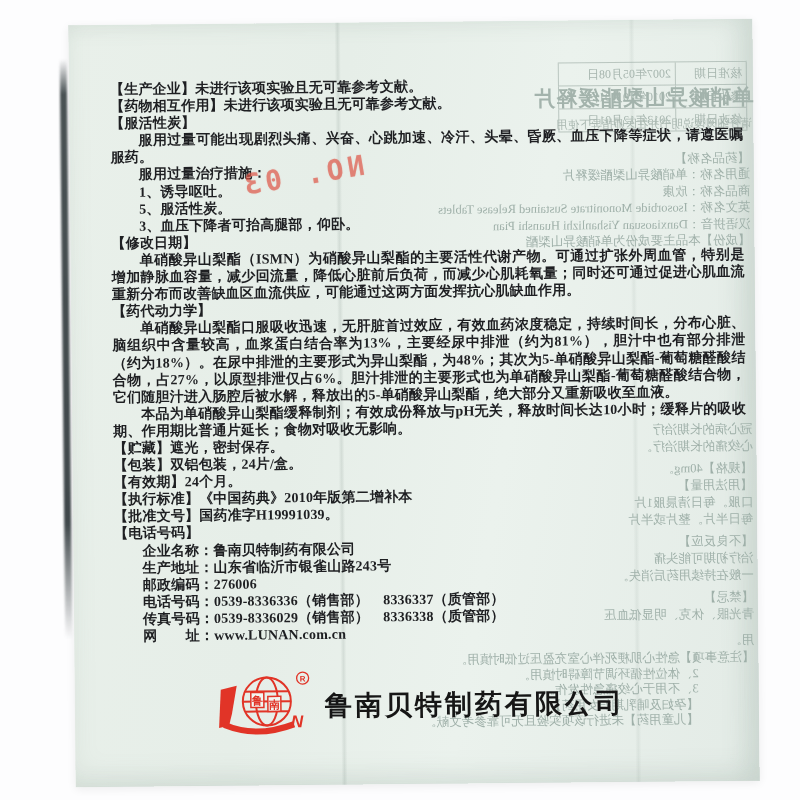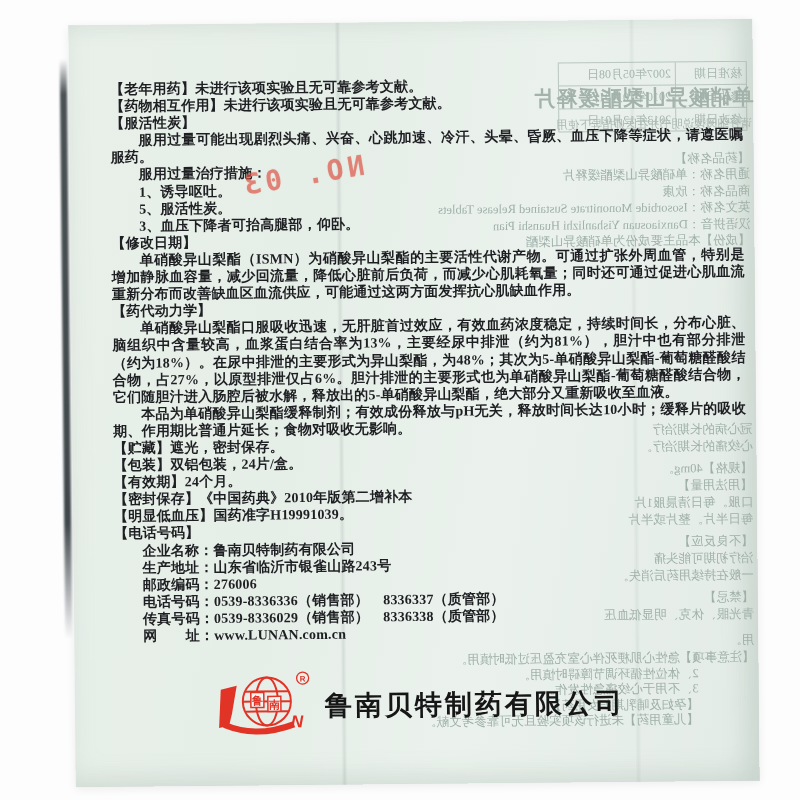--- a/index.html
+++ b/index.html
@@ -139,38 +139,38 @@
     <div>1、急性心肌梗死伴心室充盈压过低时慎用。</div>
     <div>2、体位性循环调节障碍时慎用。</div>
     <div>3、不用于心绞痛急性发作。</div>
     <div>【孕妇及哺乳期妇女用药】</div>
     <div>【儿童用药】未进行该项实验且无可靠参考文献。</div>
   </div>
 
   <div class="stamp">NO. 03</div>
 
   <div class="content">
-    <div class="ln"><span class="lb">【老年用药】</span><span>未进行该项实验且无可靠参考文献。</span></div>
+    <div class="ln"><span class="lb">【生产企业】</span><span>未进行该项实验且无可靠参考文献。</span></div>
     <div class="ln"><span class="lb">【药物相互作用】</span><span>未进行该项实验且无可靠参考文献。</span></div>
     <div class="ln"><span class="lb">【服活性炭】</span><span></span></div>
     <div class="ln ind"><span>服用过量可能出现剧烈头痛、兴奋、心跳加速、冷汗、头晕、昏厥、血压下降等症状，请遵医嘱服药。</span></div>
     <div class="ln ind"><span>服用过量治疗措施：</span></div>
     <div class="ln ind"><span>1、诱导呕吐。</span></div>
     <div class="ln ind"><span>5、服活性炭。</span></div>
     <div class="ln ind"><span>3、血压下降者可抬高腿部，仰卧。</span></div>
     <div class="ln"><span class="lb">【修改日期】</span><span></span></div>
     <div class="ln ind"><span>单硝酸异山梨酯（ISMN）为硝酸异山梨酯的主要活性代谢产物。可通过扩张外周血管，特别是增加静脉血容量，减少回流量，降低心脏前后负荷，而减少心肌耗氧量；同时还可通过促进心肌血流重新分布而改善缺血区血流供应，可能通过这两方面发挥抗心肌缺血作用。</span></div>
     <div class="ln"><span class="lb">【药代动力学】</span><span></span></div>
     <div class="ln ind"><span>单硝酸异山梨酯口服吸收迅速，无肝脏首过效应，有效血药浓度稳定，持续时间长，分布心脏、脑组织中含量较高，血浆蛋白结合率为13%，主要经尿中排泄（约为81%），胆汁中也有部分排泄（约为18%）。在尿中排泄的主要形式为异山梨酯，为48%；其次为5-单硝酸异山梨酯-葡萄糖醛酸结合物，占27%，以原型排泄仅占6%。胆汁排泄的主要形式也为单硝酸异山梨酯-葡萄糖醛酸结合物，它们随胆汁进入肠腔后被水解，释放出的5-单硝酸异山梨酯，绝大部分又重新吸收至血液。</span></div>
     <div class="ln ind"><span>本品为单硝酸异山梨酯缓释制剂；有效成份释放与pH无关，释放时间长达10小时；缓释片的吸收期、作用期比普通片延长；食物对吸收无影响。</span></div>
     <div class="ln"><span class="lb">【贮藏】</span><span>遮光，密封保存。</span></div>
     <div class="ln"><span class="lb">【包装】</span><span>双铝包装，24片/盒。</span></div>
     <div class="ln"><span class="lb">【有效期】</span><span>24个月。</span></div>
-    <div class="ln"><span class="lb">【密封保存】</span><span>《中国药典》2010年版第二增补本</span></div>
-    <div class="ln"><span class="lb">【明显低血压】</span><span>国药准字H19991039。</span></div>
+    <div class="ln"><span class="lb">【执行标准】</span><span>《中国药典》2010年版第二增补本</span></div>
+    <div class="ln"><span class="lb">【批准文号】</span><span>国药准字H19991039。</span></div>
     <div class="ln"><span class="lb">【电话号码】</span><span></span></div>
     <div class="ln ind"><span>企业名称：鲁南贝特制药有限公司</span></div>
     <div class="ln ind"><span>生产地址：山东省临沂市银雀山路243号</span></div>
     <div class="ln ind"><span>邮政编码：276006</span></div>
     <div class="ln ind"><span>电话号码：0539-8336336（销售部）　8336337（质管部）</span></div>
     <div class="ln ind"><span>传真号码：0539-8336029（销售部）　8336338（质管部）</span></div>
     <div class="ln ind"><span>网　　址：www.LUNAN.com.cn</span></div>
   </div>
 
   <div class="footer">

